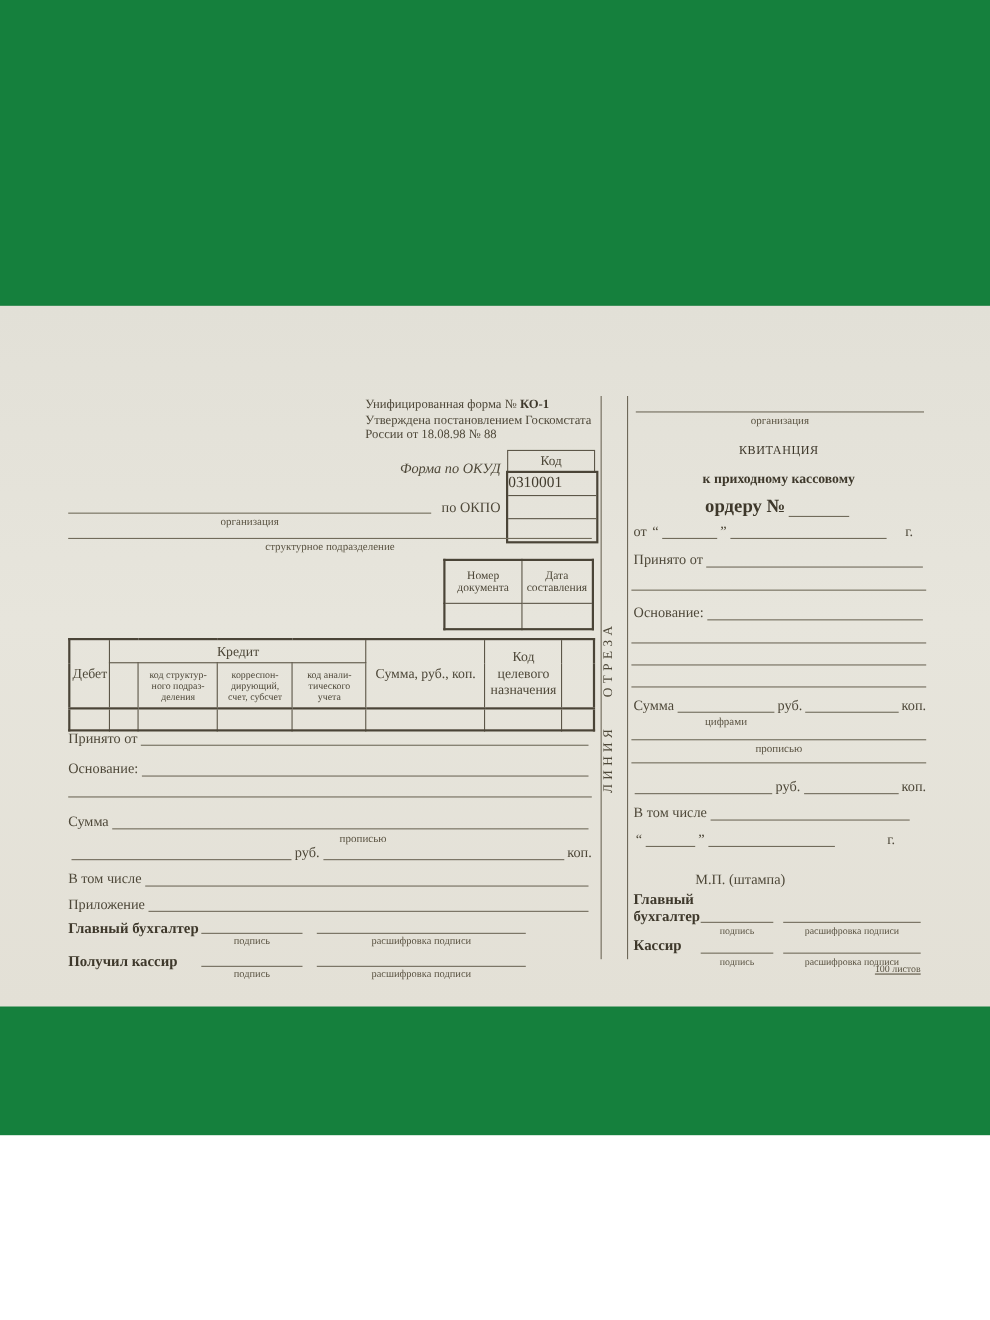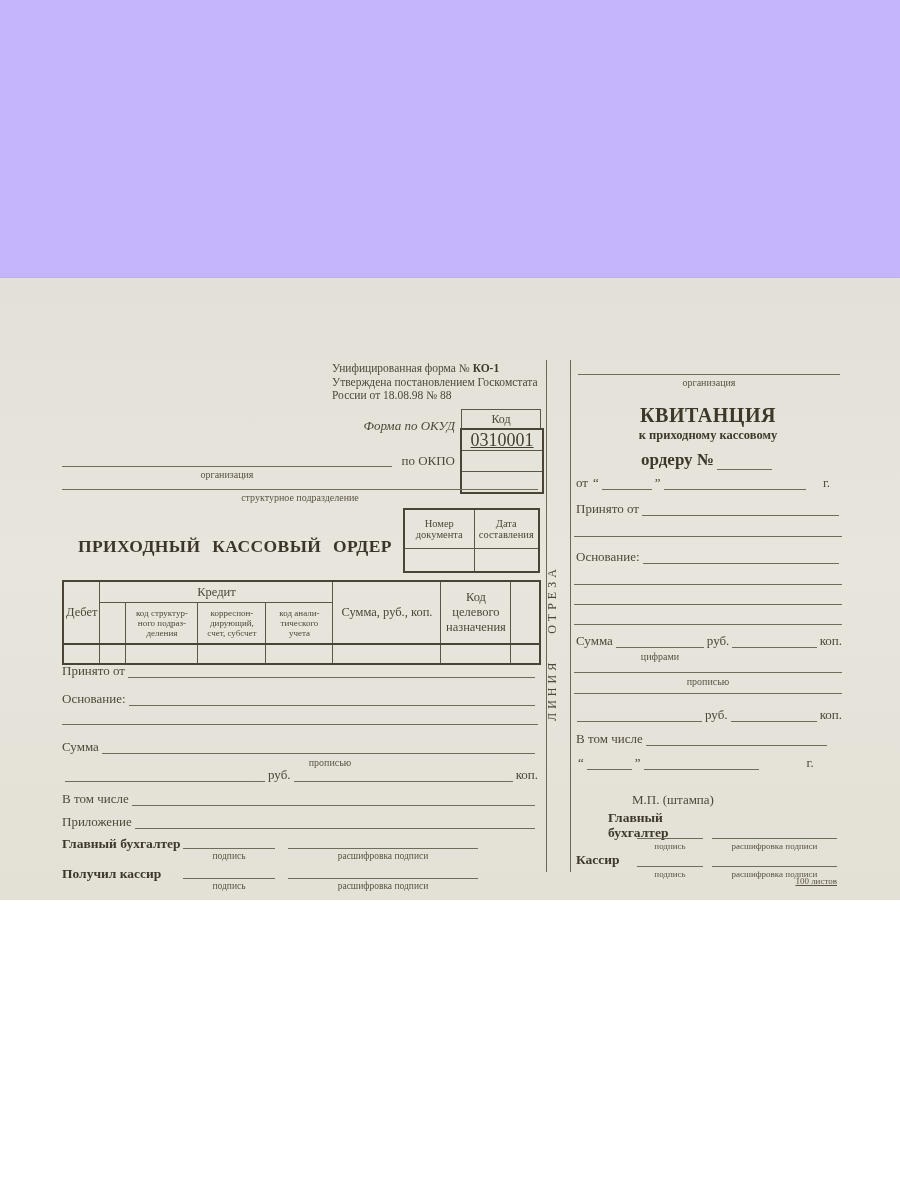--- a/index.html
+++ b/index.html
@@ -1,33 +1,33 @@
 <!DOCTYPE html>
 <html><head>
 <meta charset="utf-8">
 <style>
   html,body{margin:0;padding:0;}
   body{width:900px;height:1200px;background:#ffffff;font-family:"Liberation Serif","DejaVu Serif",serif;}
-  .stage{position:relative;width:900px;height:900px;background:#c4b5fd;overflow:hidden;}
+  .stage{position:relative;width:900px;height:1032px;background:#15803d;overflow:hidden;}
   .paper{position:absolute;left:0;top:278px;width:900px;height:637px;
          background:linear-gradient(180deg,#e2e0d7 0%,#e7e5dc 45%,#e3e0d6 100%);
          box-shadow:0 0 2px rgba(0,0,0,0.12);}
   .t{position:absolute;color:#4e4839;font-size:13px;white-space:nowrap;}
   .b{font-weight:bold;color:#3e382b;}
   .cap{position:absolute;text-align:center;font-size:10px;color:#5a5342;}
   .line{position:absolute;border-bottom:1px solid #716b5b;}
   .row{position:absolute;display:flex;align-items:flex-end;color:#4e4839;font-size:13px;line-height:1.1;}
   .fill{flex:1 1 auto;border-bottom:1px solid #716b5b;height:13px;margin:0 3px;}
   .fillw{flex:0 0 auto;border-bottom:1px solid #716b5b;height:13px;margin:0 3px;}
   .pre{white-space:pre-line;}
   .appr{position:absolute;left:332px;top:84px;width:240px;font-size:11.5px;line-height:13.5px;color:#4e4839;}
   .kod-head{position:absolute;left:461px;top:131px;width:78px;height:19px;border:1px solid #5c5648;
             text-align:center;font-size:12px;line-height:19px;color:#4e4839;}
   .kod-box{position:absolute;left:460px;top:150px;width:80px;border:2px solid #4a4437;}
-  .kod-row{height:20px;text-align:center;font-size:18px;line-height:20px;color:#433d2f;border-bottom:1px solid #5c5648;text-decoration:underline;}
+  .kod-row{height:20px;text-align:left;font-size:14px;line-height:20px;color:#433d2f;border-bottom:1px solid #5c5648;}
   .kod-row:last-child{border-bottom:none;}
   .title{position:absolute;left:78px;top:258px;font-size:17.5px;font-weight:bold;color:#3c362a;
          word-spacing:7px;letter-spacing:0.4px;}
   table{border-collapse:collapse;table-layout:fixed;color:#4e4839;}
   .dtable{position:absolute;left:403px;top:230px;border:2px solid #4a4437;}
   .dtable th{border:1px solid #5c5648;font-weight:normal;font-size:10.5px;line-height:11.5px;
              text-align:center;vertical-align:middle;height:30px;padding:4px 1px;}
   .dtable td{border:1px solid #5c5648;height:20px;}
   .mtable{position:absolute;left:62px;top:302px;border:2px solid #4a4437;}
   .mtable th,.mtable td{border:1px solid #5c5648;font-weight:normal;text-align:center;
@@ -37,21 +37,21 @@
   .mtable .r1 th{height:20px;}
   .mtable .r2 th{height:40px;}
   .mtable .r3 td{height:18px;border-top:2px solid #4a4437;}
   .sig{position:absolute;font-size:9.5px;color:#5a5342;text-align:center;}
   .sig .l{border-bottom:1px solid #716b5b;height:12px;margin-bottom:2px;}
   .cutline{position:absolute;top:82px;height:512px;border-left:1px solid #6e6859;width:0;}
   .cuttext{position:absolute;left:545px;top:225px;width:26px;height:280px;
            writing-mode:vertical-rl;transform:rotate(180deg);text-align:center;
            font-size:12px;letter-spacing:4px;word-spacing:18px;color:#4e4839;}
   .kvit-title{position:absolute;left:574px;top:126px;width:268px;text-align:center;
-              font-size:20px;font-weight:bold;color:#3e382b;letter-spacing:0.5px;}
+              font-size:11px;font-weight:normal;color:#3e382b;letter-spacing:0.5px;}
   .kvit-sub{position:absolute;left:574px;top:150px;width:268px;text-align:center;
             font-size:12.5px;font-weight:bold;color:#3e382b;}
   .kvit-no{position:absolute;left:574px;top:172px;width:268px;display:flex;justify-content:center;
            align-items:flex-end;font-size:17px;font-weight:bold;color:#3e382b;}
 </style>
 </head>
 <body>
 
 <div class="stage">
   <div class="paper">
@@ -88,21 +88,20 @@
         <th class="pre">Дата
 составления</th>
       </tr>
       <tr>
         <td></td>
         <td></td>
       </tr>
     </tbody>
       </table>
 
-    <div class="title">ПРИХОДНЫЙ КАССОВЫЙ ОРДЕР</div>
 
     <table class="mtable">
       <colgroup>
         <col style="width:35px">
           <col style="width:26px">
           <col style="width:72px">
           <col style="width:68px">
         <col style="width:67px">
           <col style="width:108px">
           <col style="width:70px">
@@ -259,21 +258,21 @@
     <div class="row" style="left:578px;top:478px;width:235px;">
       <span>“</span>
         <span class="fillw" style="width:45px;"></span>
         <span>”</span>
       <span class="fillw" style="width:115px;"></span>
       <span style="margin-left:45px;">г.</span>
     </div>
 
     <div class="t" style="left:588px;top:514px;margin-left:44px;">М.П. (штампа)</div>
 
-    <div class="t b pre" style="left:576px;top:532px;font-size:13.5px;line-height:15px;white-space:pre-line;margin-left:32px;">Главный
+    <div class="t b pre" style="left:576px;top:532px;font-size:13.5px;line-height:15px;white-space:pre-line;">Главный
 бухгалтер</div>
     <div class="sig" style="left:637px;top:548px;width:66px;font-size:9px;">
       <div class="l"></div>
       <div>подпись</div>
     </div>
     <div class="sig" style="left:712px;top:548px;width:125px;font-size:9px;">
       <div class="l"></div>
       <div>расшифровка подписи</div>
     </div>
 

